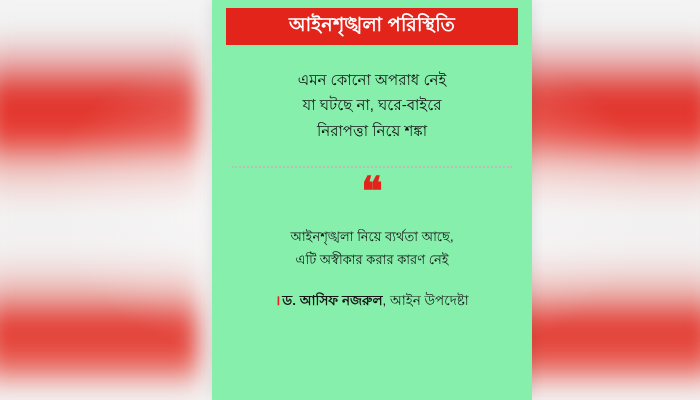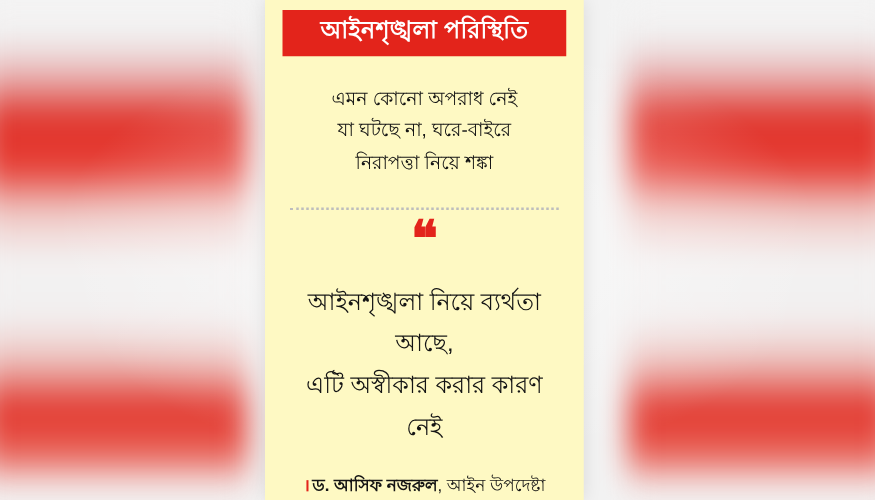--- a/index.html
+++ b/index.html
@@ -47,23 +47,23 @@
   .bg-soft {
     position: absolute;
     inset: 0;
     background: radial-gradient(ellipse at 50% 50%, rgba(255,255,255,0.55) 0%, rgba(255,255,255,0) 62%);
   }
   
   .card {
     position: absolute;
     left: 212px;
     top: 0;
-    width: 255px;
+    width: 320px;
     height: 400px;
-    background: #fef9c3;
+    background: #86efac;
     box-shadow: 0 0 14px rgba(0,0,0,0.10);
     display: flex;
     flex-direction: column;
     align-items: stretch;
   }
   .headline-bar {
     margin: 8px 14px 0 14px;
     background: #e3241b;
     color: #ffffff;
     text-align: center;
@@ -106,21 +106,21 @@
     font-family: "Liberation Serif", serif;
     font-size: 40px;
     font-weight: bold;
     line-height: 0.8;
     margin-top: 8px;
     margin-bottom: 14px;
     user-select: none;
   }
   .para.quote {
     margin-top: 4px;
-    font-size: 19px;
+    font-size: 13px;
     line-height: 1.75;
   }
   .attribution {
     text-align: center;
     margin-top: 20px;
     margin-bottom: 16px;
     font-size: 13.5px;
     color: #141414;
     line-height: 1.5;
   }

